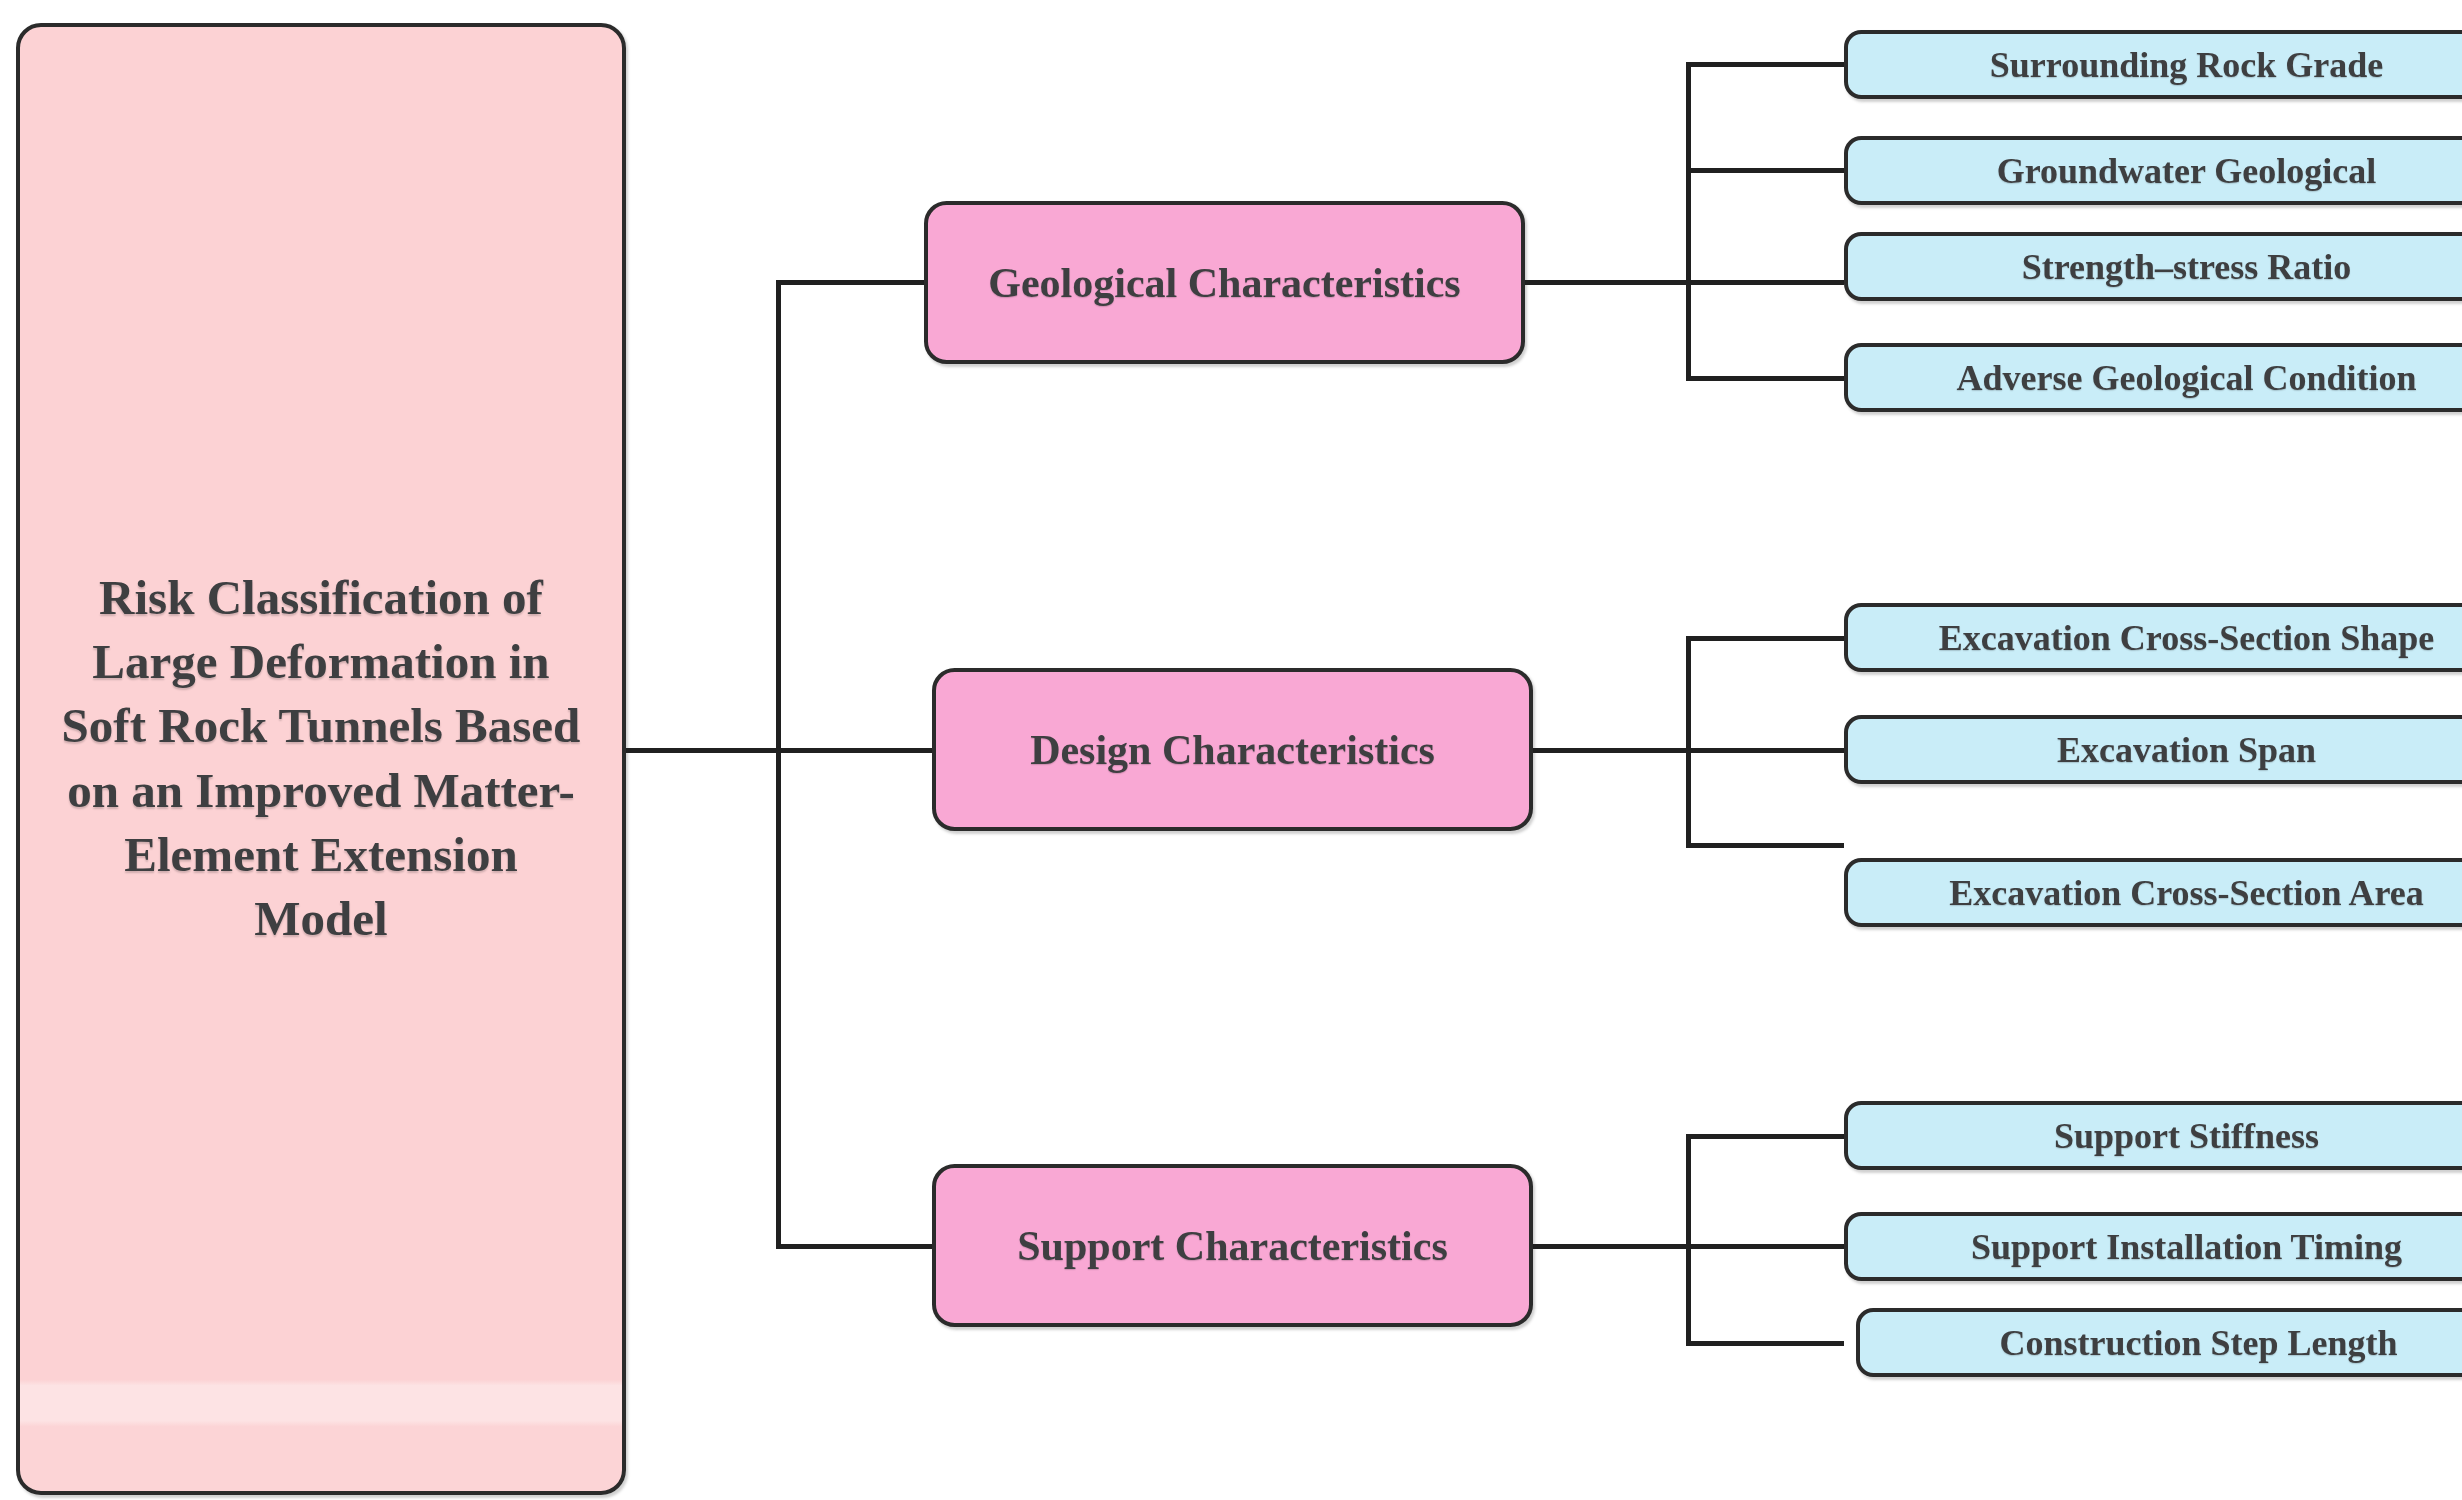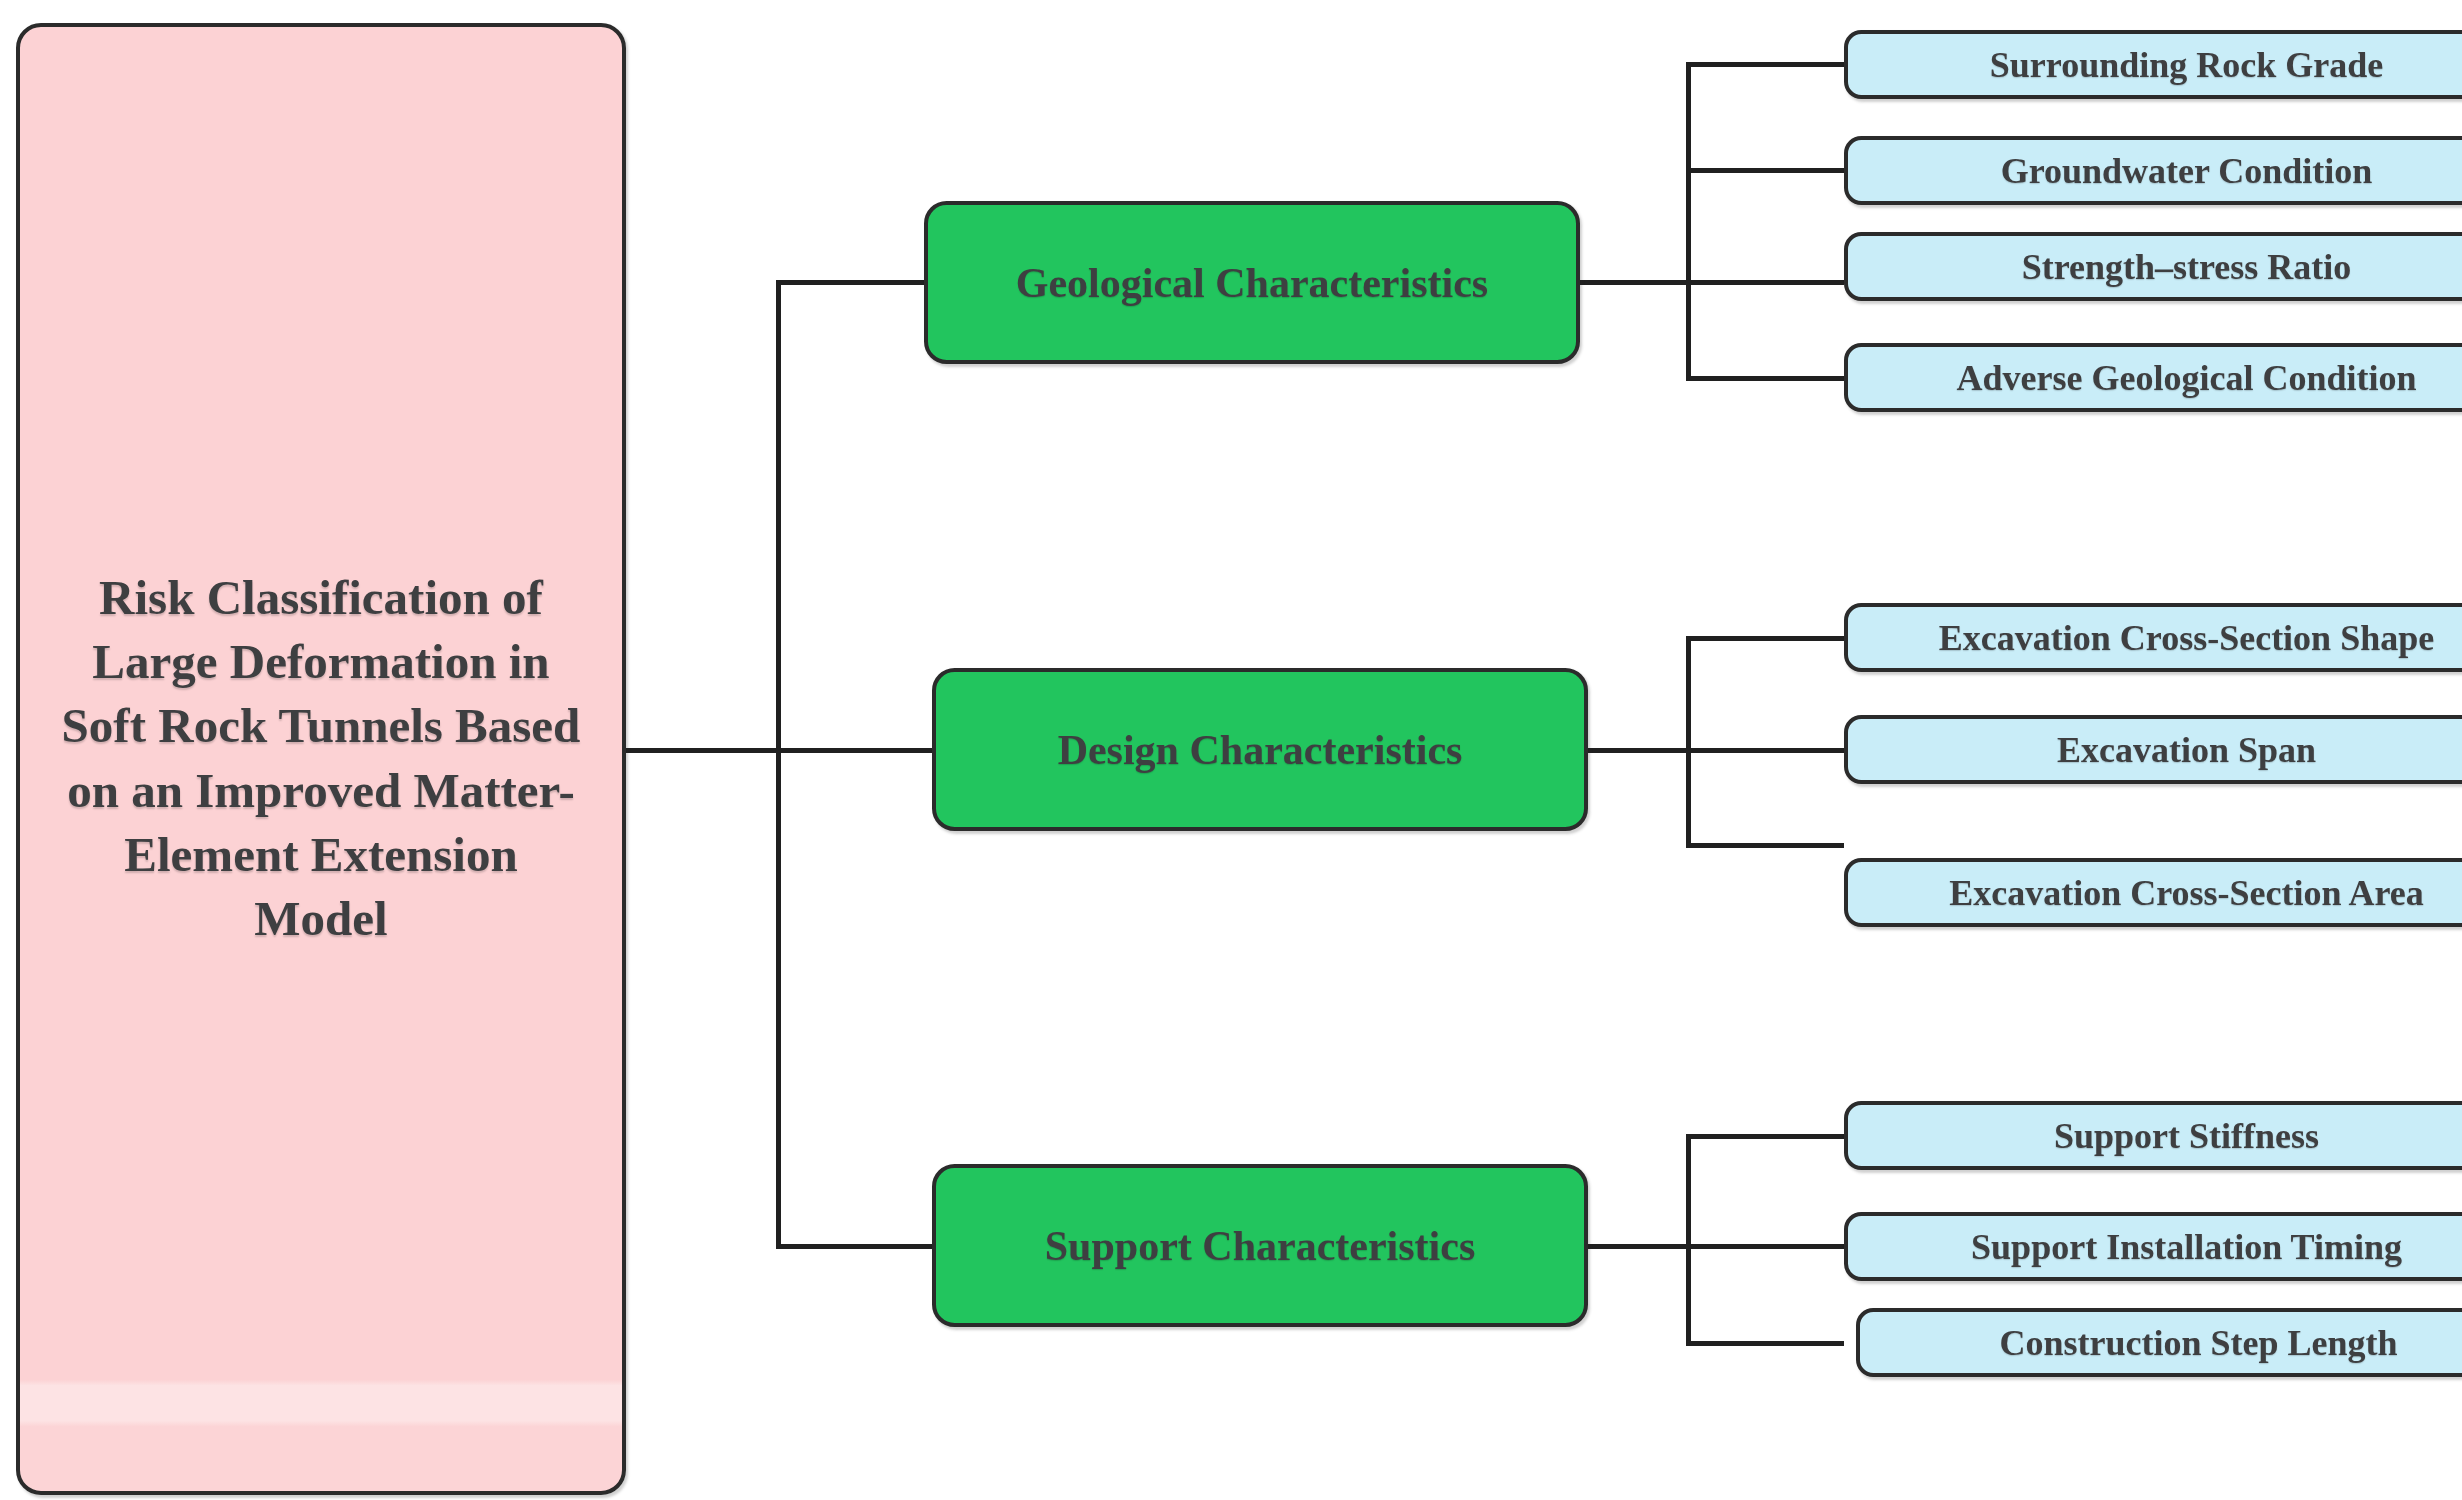--- a/index.html
+++ b/index.html
@@ -33,23 +33,23 @@
     border-radius: 25px;
     background: linear-gradient(180deg,
       #fcd2d4 0%, #fcd2d4 92.4%,
       #fde3e4 92.8%, #fde3e4 95.2%,
       #fcd4d6 95.6%, #fcd4d6 100%);
     font-size: 49px;
     line-height: 1.31;
   }
   .root .label { white-space: pre-line; text-shadow: 0 2px 2px rgba(0,0,0,0.18); }
   .group {
-    width: 656px; height: 163px;
+    width: 601px; height: 163px;
     border-radius: 22.6px;
-    background: #22c55e;
+    background: #f9a8d4;
     font-size: 42px;
   }
   .group .label, .leaf .label { text-shadow: 0 1.3px 1.3px rgba(0,0,0,0.18); }
   .leaf {
     left: 1844px;
     width: 685px; height: 69px;
     border-radius: 17.3px;
     border-width: 4.7px;
     background: #c9edf8;
     font-size: 36px;
@@ -107,21 +107,21 @@
     <div class="label">Design Characteristics</div>
   </div>
   <div class="node group" style="left:932px; top:1164px;">
     <div class="label">Support Characteristics</div>
   </div>
 
   <div class="node leaf" style="top:30px;">
     <div class="label">Surrounding Rock Grade</div>
   </div>
   <div class="node leaf" style="top:136px;">
-    <div class="label">Groundwater Condition</div>
+    <div class="label">Groundwater Geological</div>
   </div>
   <div class="node leaf" style="top:232px;">
     <div class="label">Strength–stress Ratio</div>
   </div>
   <div class="node leaf" style="top:343px;">
     <div class="label">Adverse Geological Condition</div>
   </div>
 
   <div class="node leaf" style="top:603px;">
     <div class="label">Excavation Cross-Section Shape</div>

